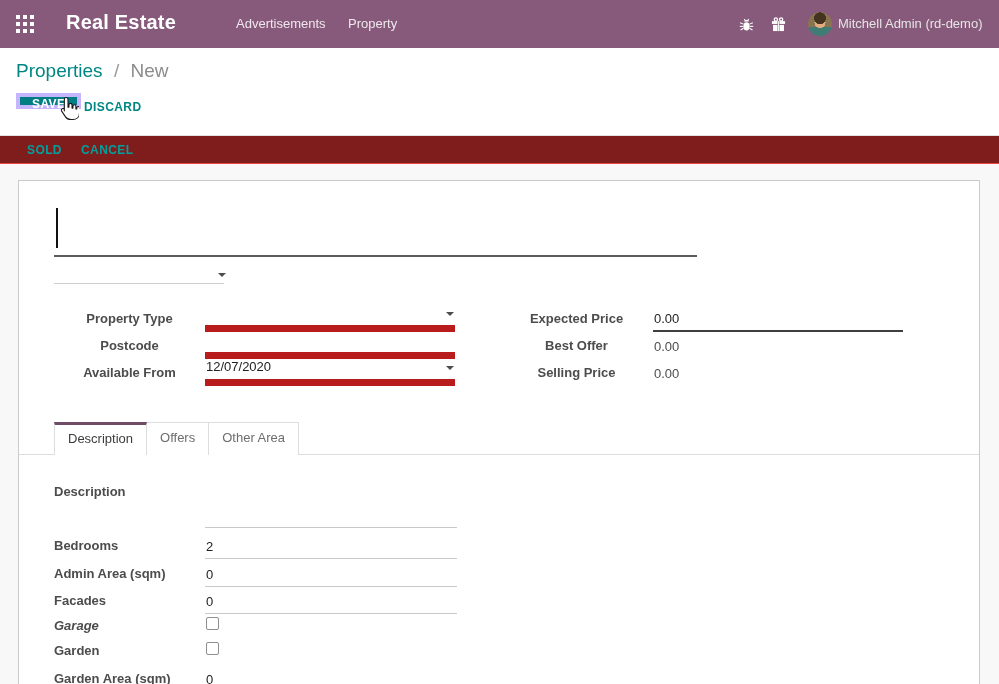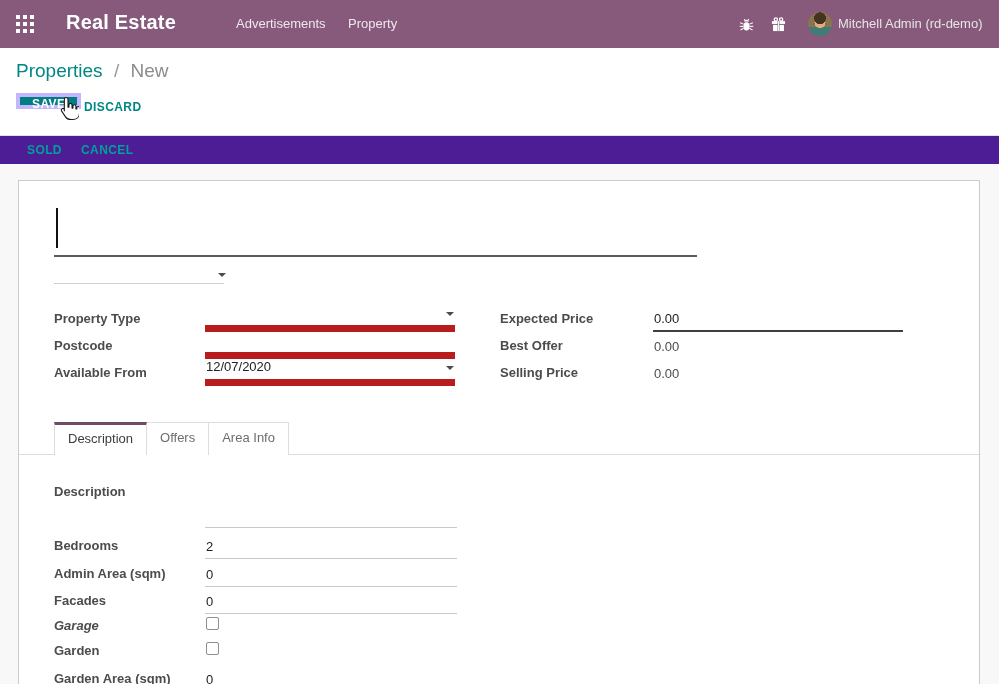--- a/index.html
+++ b/index.html
@@ -60,21 +60,21 @@
     position:absolute; left:82px; top:93px; height:28px; padding:0 2px;
     background:transparent; border:none; color:#008784;
     font-size:12px; font-weight:bold; letter-spacing:.4px;
     font-family:"Liberation Sans",sans-serif; cursor:pointer;
   }
   .mouse-cursor { position:absolute; left:57px; top:97px; width:22px; height:24px; pointer-events:none; z-index:50; }
 
   
   .statusbar {
     position:absolute; left:0; top:135px; width:999px; height:32px;
-    background:#4c1d95; border-top:1px solid #e2e2e2; border-bottom:2px solid #ef4444;
+    background:#7f1d1d; border-top:1px solid #e2e2e2; border-bottom:4px solid #ef4444;
   }
   .statusbar button {
     background:transparent; border:none; color:#00a09d;
     font-size:12px; font-weight:bold; letter-spacing:.4px;
     font-family:"Liberation Sans",sans-serif; cursor:pointer;
     position:absolute; top:0; height:27px;
   }
   .statusbar .sold { left:27px; }
   .statusbar .cancel { left:81px; }
 
@@ -86,21 +86,21 @@
   }
   .title-cursor { position:absolute; left:37px; top:27px; width:2px; height:40px; background:#111; }
   .title-underline { position:absolute; left:35px; top:74px; width:643px; height:2px; background:#5c5c5c; }
   .title-input { position:absolute; left:40px; top:30px; width:630px; height:40px; font-size:26px; color:#212121; }
   .tags-underline { position:absolute; left:35px; top:102px; width:170px; height:1px; background:#cfcfcf; }
   .tags-input { position:absolute; left:35px; top:84px; width:165px; height:18px; font-size:13px; }
   .caret { width:0; height:0; border-left:4px solid transparent; border-right:4px solid transparent; border-top:4px solid #4c4c4c; }
   .tags-caret { position:absolute; left:199px; top:92px; cursor:pointer; }
 
   
-  .fgroup { position:absolute; }
+  .fgroup { position:absolute;text-align:center; }
   .fgroup.left  { left:35px;  top:124px; width:401px; }
   .fgroup.right { left:481px; top:124px; width:403px; }
   .frow { display:flex; align-items:flex-end; height:27px; }
   .frow .lbl { width:151px; font-size:13px; font-weight:bold; color:#4c4c4c; padding-bottom:6px; }
   .fgroup.right .frow .lbl { width:153px; }
   .frow .val {
     flex:1; position:relative; border-bottom:7px solid #b91c1c;
     font-size:13px; color:#212121; padding:0 0 5px 1px; min-height:24px;
     display:flex; align-items:flex-end;
   }
@@ -251,21 +251,21 @@
     <div class="frow">
       <div class="lbl">Selling Price</div>
       <div class="val readonly">0.00</div>
     </div>
   </div>
 
   <div class="tabbar-line"></div>
   <div class="tabs">
     <div class="tab active">Description</div>
     <div class="tab">Offers</div>
-    <div class="tab">Area Info</div>
+    <div class="tab">Other Area</div>
   </div>
 
   <div class="tgroup">
     <div class="trow desc">
       <div class="lbl">Description</div>
       <div class="val"></div>
     </div>
     <div class="trow" style="height:31px;">
       <div class="lbl">Bedrooms</div>
       <div class="val">2</div>

